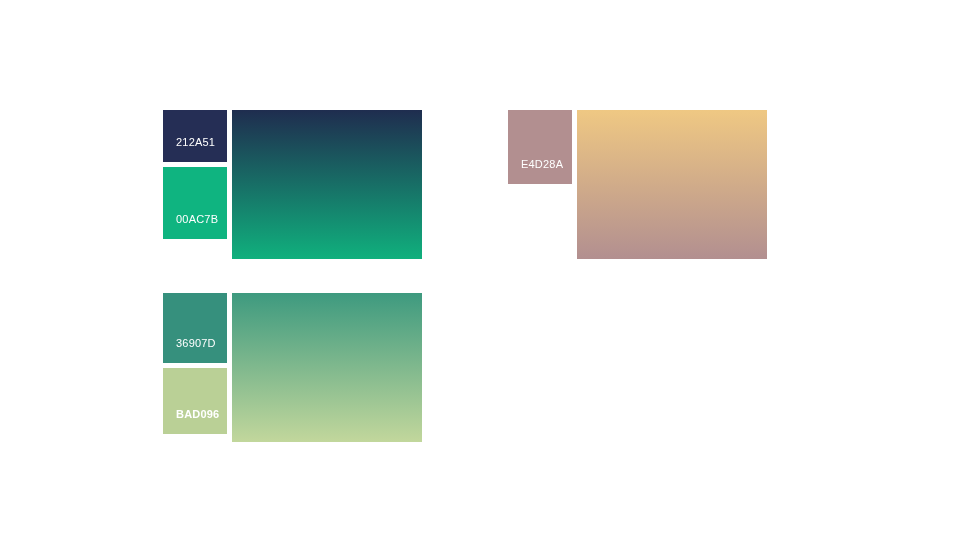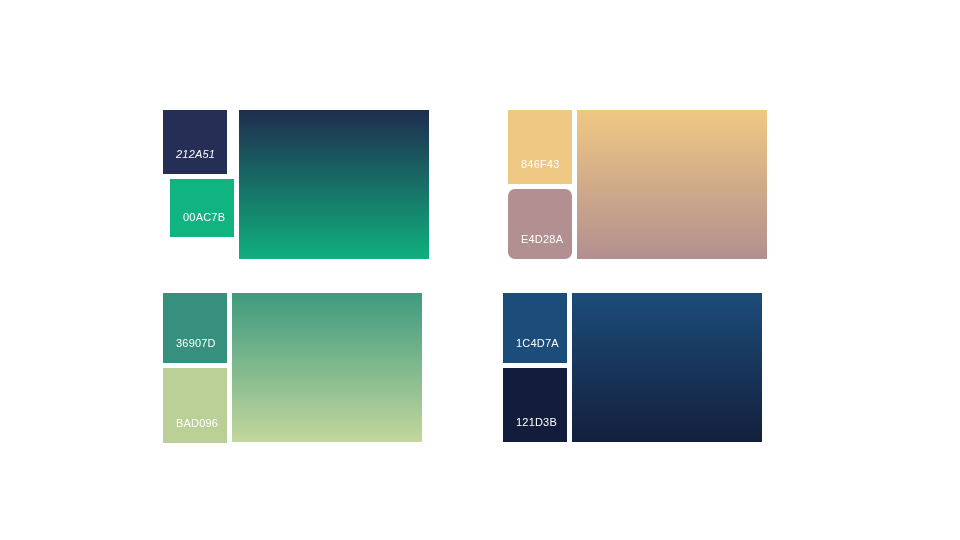--- a/index.html
+++ b/index.html
@@ -52,26 +52,26 @@
     bottom: 13px;
     color: #ffffff;
     font-size: 11px;
     line-height: 13px;
     letter-spacing: 0.2px;
     white-space: nowrap;
     font-family: "Liberation Sans", sans-serif;
   }
 
   
-  .palette-0 .swatch:nth-child(1) { height: 64px; font-style: italic; }
-  .palette-0 .swatch:nth-child(2) { height: 58px; margin-left: 7px; }
+  .palette-0 .swatch:nth-child(1) { height: 52px; }
+  .palette-0 .swatch:nth-child(2) { height: 72px; }
   .palette-1 .swatch:nth-child(1) { height: 74px; }
   .palette-1 .swatch:nth-child(2) { height: 70px; border-radius: 7px; }
   .palette-2 .swatch:nth-child(1) { height: 70px; text-align: right; }
-  .palette-2 .swatch:nth-child(2) { height: 75px; }
+  .palette-2 .swatch:nth-child(2) { height: 66px; font-weight: bold; }
   .palette-3 .swatch:nth-child(1) { height: 70px; }
   .palette-3 .swatch:nth-child(2) { height: 74px; }
 
   
   .gradient-panel {
     width: 190px;
     height: 149px;
     margin-left: 5px;
   }
   .palette-1 .gradient-panel { width: 190px; }
@@ -89,47 +89,33 @@
       </div>
       <div class="swatch" style="background: rgb(15, 180, 128);">
         <span class="swatch-label" style="color: rgb(255, 255, 255);">00AC7B</span>
       </div>
     </div>
     <div class="gradient-panel" style="background: linear-gradient(rgb(31, 45, 79) 0%, rgb(16, 176, 125) 100%);"></div>
   </div>
 
   <div class="palette palette-1">
     <div class="swatch-col">
-      <div class="swatch" style="background: rgb(239, 200, 131);">
-        <span class="swatch-label" style="color: rgb(255, 255, 255);">846F43</span>
-      </div>
       <div class="swatch" style="background: rgb(178, 143, 144);">
         <span class="swatch-label" style="color: rgb(255, 255, 255);">E4D28A</span>
       </div>
     </div>
     <div class="gradient-panel" style="background: linear-gradient(rgb(239, 200, 131) 0%, rgb(178, 143, 144) 100%);"></div>
   </div>
 
   <div class="palette palette-2">
     <div class="swatch-col">
       <div class="swatch" style="background: rgb(54, 144, 125);">
         <span class="swatch-label" style="color: rgb(255, 255, 255);">36907D</span>
       </div>
       <div class="swatch" style="background: rgb(186, 208, 150);">
         <span class="swatch-label" style="color: rgb(255, 255, 255);">BAD096</span>
       </div>
     </div>
     <div class="gradient-panel" style="background: linear-gradient(rgb(62, 154, 127) 0%, rgb(194, 215, 156) 100%);"></div>
   </div>
 
-  <div class="palette palette-3">
-    <div class="swatch-col">
-      <div class="swatch" style="background: rgb(28, 77, 122);">
-        <span class="swatch-label" style="color: rgb(255, 255, 255);">1C4D7A</span>
-      </div>
-      <div class="swatch" style="background: rgb(18, 29, 59);">
-        <span class="swatch-label" style="color: rgb(255, 255, 255);">121D3B</span>
-      </div>
-    </div>
-    <div class="gradient-panel" style="background: linear-gradient(rgb(27, 76, 121) 0%, rgb(20, 31, 61) 100%);"></div>
-  </div>
 
 </div>
 
 </body></html>

